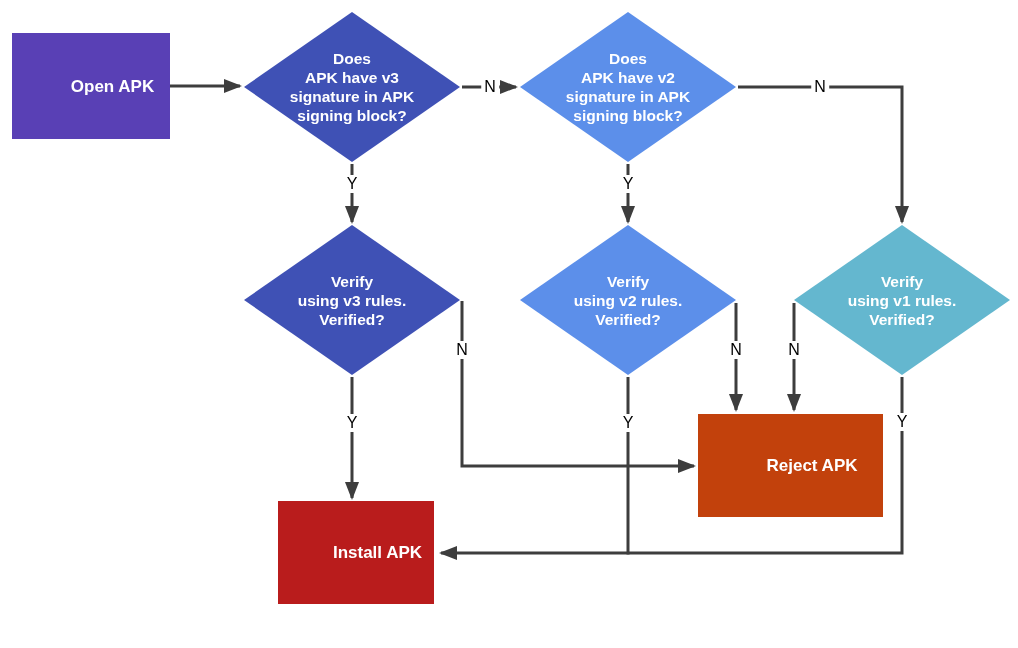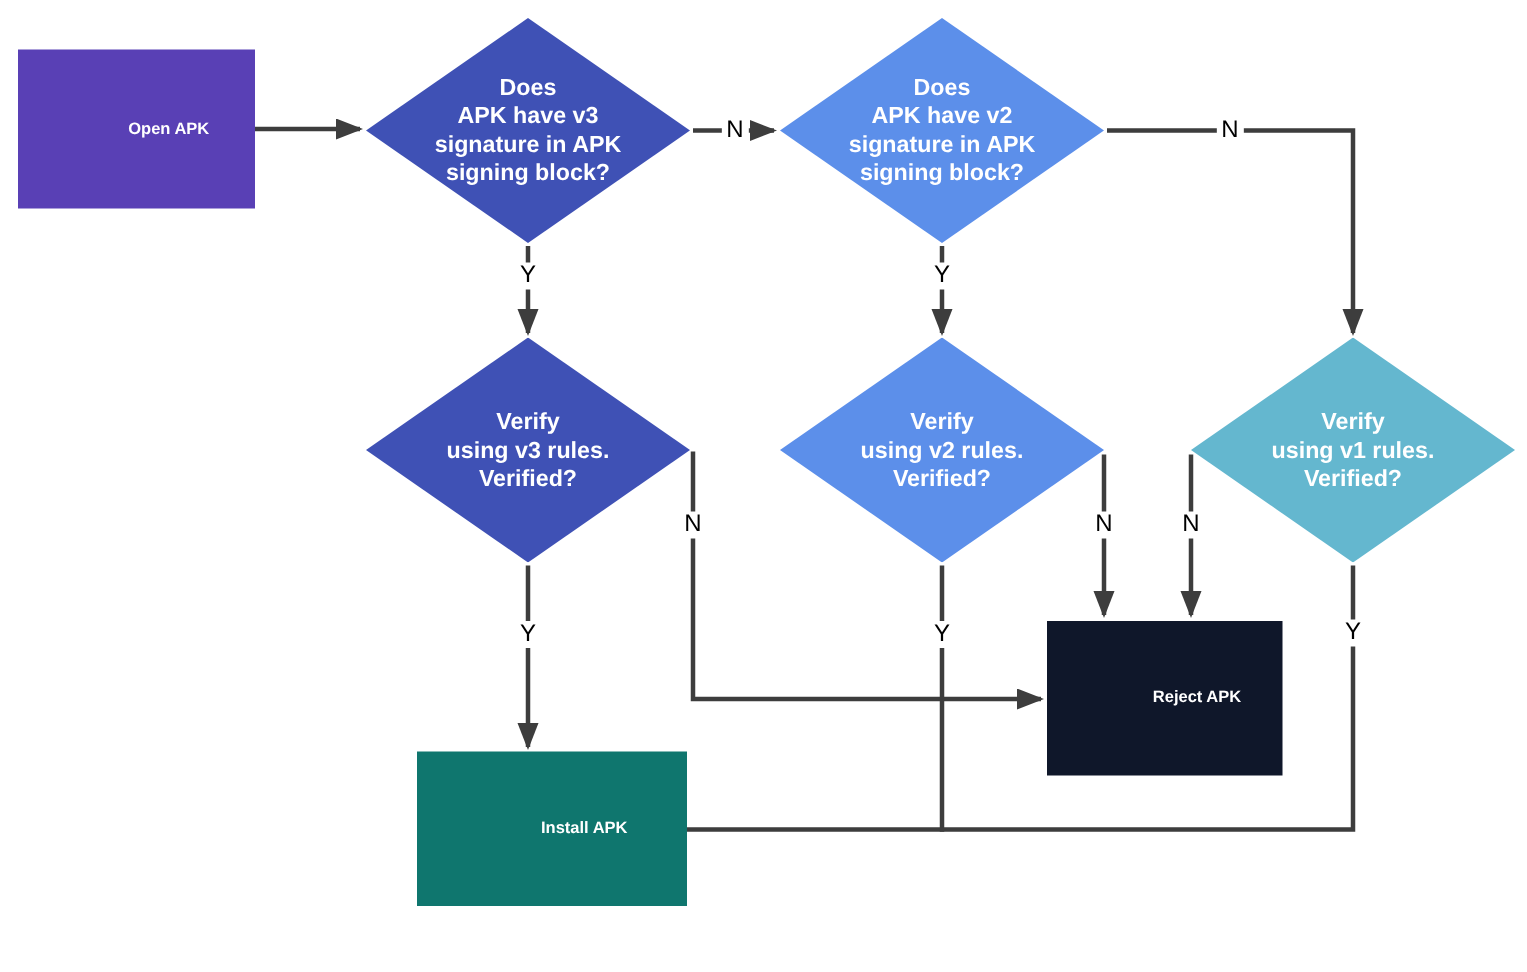--- a/index.html
+++ b/index.html
@@ -19,21 +19,21 @@
   }
   .node {
     position: absolute;
     display: flex;
     align-items: center;
     justify-content: center;
     text-align: center;
     color: #ffffff;
   }
   .node.rect .node-label {
-    font-size: 11px;
+    font-size: 17px;
     line-height: 21px;
     margin-left: 43px;
   }
   .node.diamond {
     clip-path: polygon(50% 0, 100% 50%, 50% 100%, 0 50%);
   }
   .node .node-label {
     white-space: pre-line;
     font-size: 15.5px;
     line-height: 19px;
@@ -104,25 +104,25 @@
 using v2 rules.
 Verified?</span>
   </div>
 
   <div class="node diamond" style="left: 794px; top: 225px; width: 216px; height: 150px; background-color: rgb(100, 183, 207);">
     <span class="node-label">Verify
 using v1 rules.
 Verified?</span>
   </div>
 
-  <div class="node rect" style="left: 698px; top: 414px; width: 157px; height: 103px; background-color: #0f172a;">
+  <div class="node rect" style="left: 698px; top: 414px; width: 185px; height: 103px; background-color: #c2410c;">
     <span class="node-label">Reject APK</span>
   </div>
 
-  <div class="node rect" style="left: 278px; top: 501px; width: 180px; height: 103px; background-color: #0f766e;">
+  <div class="node rect" style="left: 278px; top: 501px; width: 156px; height: 103px; background-color: #b91c1c;">
     <span class="node-label">Install APK</span>
   </div>
 
   <span class="edge-label" style="left:490px; top:87px">N</span>
   <span class="edge-label" style="left:352px; top:184px">Y</span>
   <span class="edge-label" style="left:628px; top:184px">Y</span>
   <span class="edge-label" style="left:820px; top:87px">N</span>
   <span class="edge-label" style="left:352px; top:423px">Y</span>
   <span class="edge-label" style="left:462px; top:350px">N</span>
   <span class="edge-label" style="left:628px; top:423px">Y</span>

